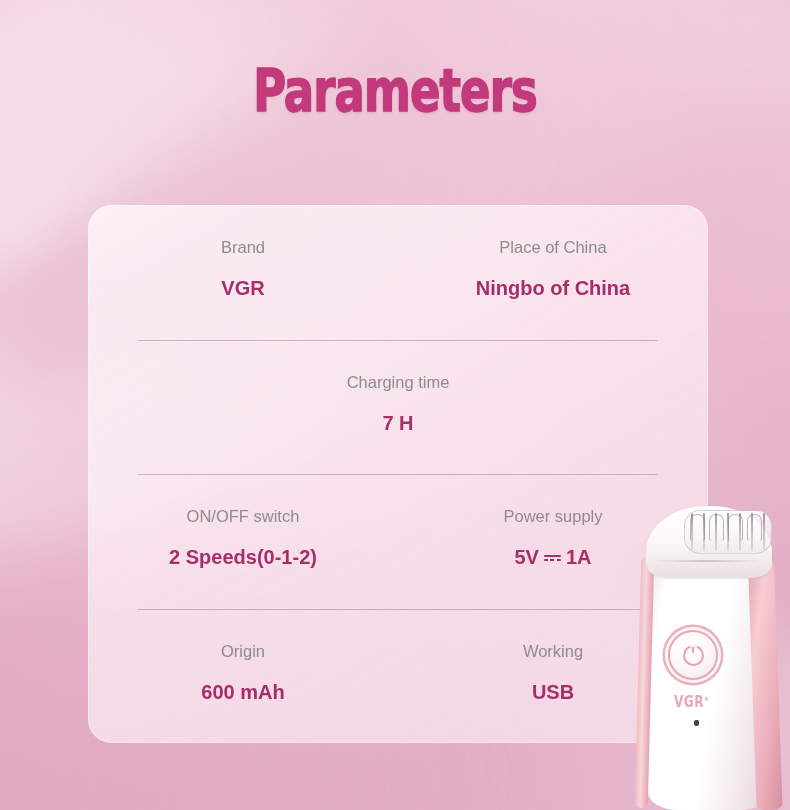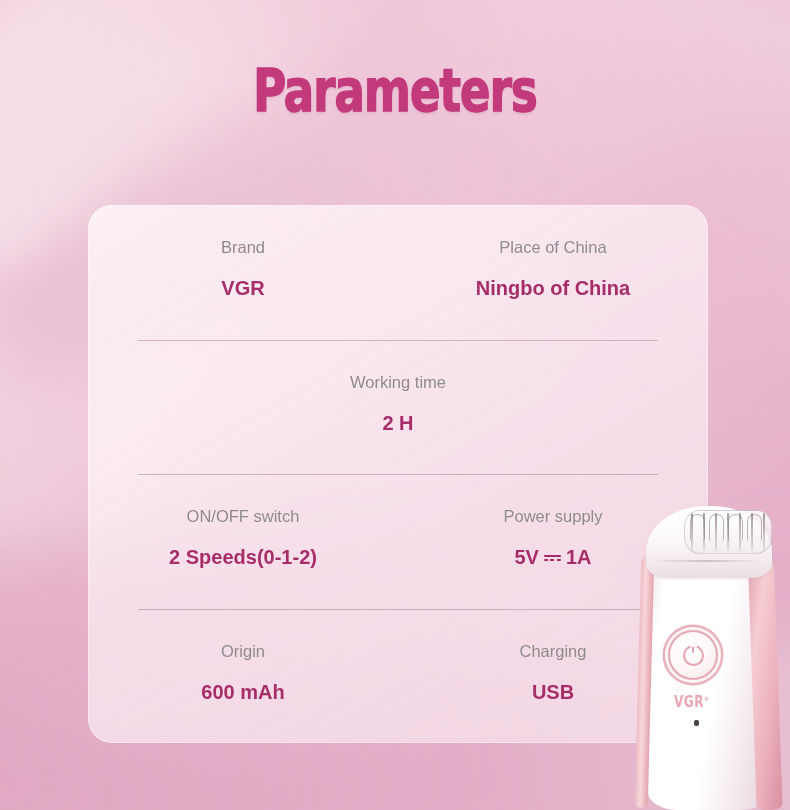--- a/index.html
+++ b/index.html
@@ -181,22 +181,22 @@
         <div class="val">VGR</div>
       </div>
       <div class="cell">
         <div class="lbl">Place of China</div>
         <div class="val">Ningbo of China</div>
       </div>
     </div>
 
     <div class="row">
       <div class="cell">
-        <div class="lbl">Working time</div>
-        <div class="val">2 H</div>
+        <div class="lbl">Charging time</div>
+        <div class="val">7 H</div>
       </div>
     </div>
 
     <div class="row">
       <div class="cell">
         <div class="lbl">ON/OFF switch</div>
         <div class="val">2 Speeds(0-1-2)</div>
       </div>
       <div class="cell">
         <div class="lbl">Power supply</div>
@@ -210,21 +210,21 @@
         </div>
       </div>
     </div>
 
     <div class="row">
       <div class="cell">
         <div class="lbl">Origin</div>
         <div class="val">600 mAh</div>
       </div>
       <div class="cell">
-        <div class="lbl">Charging</div>
+        <div class="lbl">Working</div>
         <div class="val">USB</div>
       </div>
     </div>
 
   </div>
 </div>
 
 <div id="product">
   <div class="p-shadow"></div>
 

